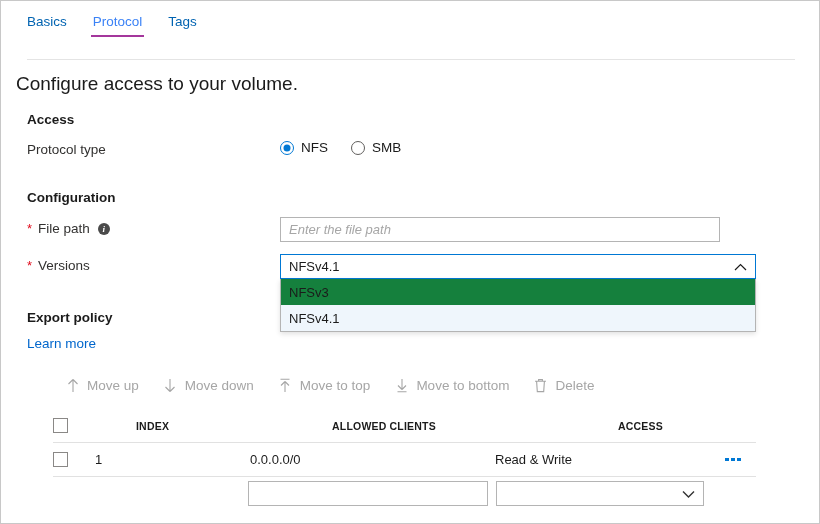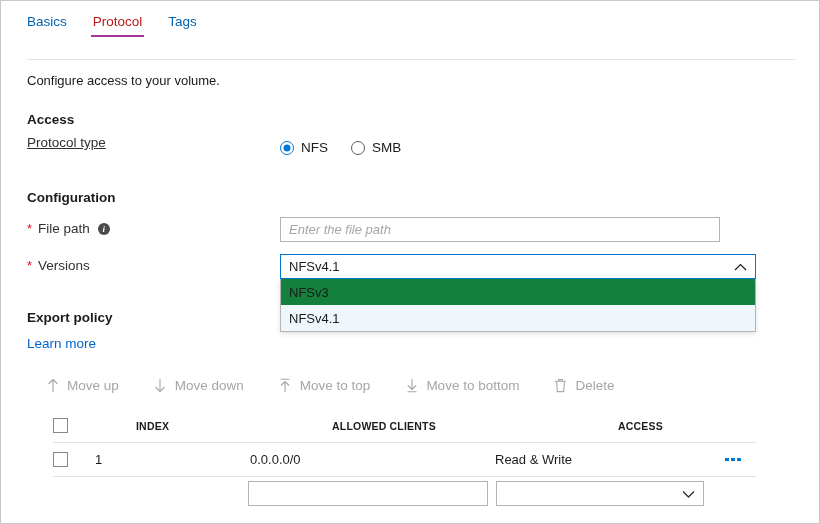--- a/index.html
+++ b/index.html
@@ -44,38 +44,38 @@
     font-size: 13.5px;
     color: #0063b1;
     padding: 0 0 7px 0;
     margin-right: 26px;
     cursor: pointer;
     position: relative;
     white-space: nowrap;
     line-height: 16px;
   }
   .tab.active {
-    color: #b91c1c;
+    color: #3b82f6;
   }
   .tab.active::after {
     content: "";
     position: absolute;
     left: -2px;
     right: -2px;
     bottom: 0;
     height: 2px;
     background: #a4369c;
   }
 
   
   .intro {
     position: absolute;
-    left: 26px;
+    left: 15px;
     top: 72px;
-    font-size: 13px;
+    font-size: 19px;
     color: #1b1b1b;
   }
 
   
   .section-head {
     position: absolute;
     left: 26px;
     font-size: 13.5px;
     font-weight: bold;
     color: #1b1b1b;
@@ -88,21 +88,21 @@
   .field-label {
     position: absolute;
     left: 26px;
     font-size: 13.5px;
     color: #323130;
     display: flex;
     align-items: center;
     gap: 5px;
     white-space: nowrap;
   }
-  #label-protocol { top: 134px; text-decoration: underline; }
+  #label-protocol { top: 141px; }
   #label-filepath { top: 220px; }
   #label-versions { top: 257px; }
 
   .req-star {
     color: #e00b1c;
     font-size: 13px;
     line-height: 1;
     margin-right: 1px;
   }
 
@@ -249,25 +249,25 @@
   }
   .link {
     color: #0066cc;
     cursor: pointer;
     text-decoration: none;
   }
 
   
   .toolbar {
     position: absolute;
-    left: 44px;
+    left: 64px;
     top: 376px;
     display: flex;
     align-items: center;
-    gap: 34px;
+    gap: 24px;
   }
   .tb-btn {
     display: flex;
     align-items: center;
     gap: 7px;
     font-size: 13.5px;
     color: #a6a6a6;
     cursor: default;
     white-space: nowrap;
   }

